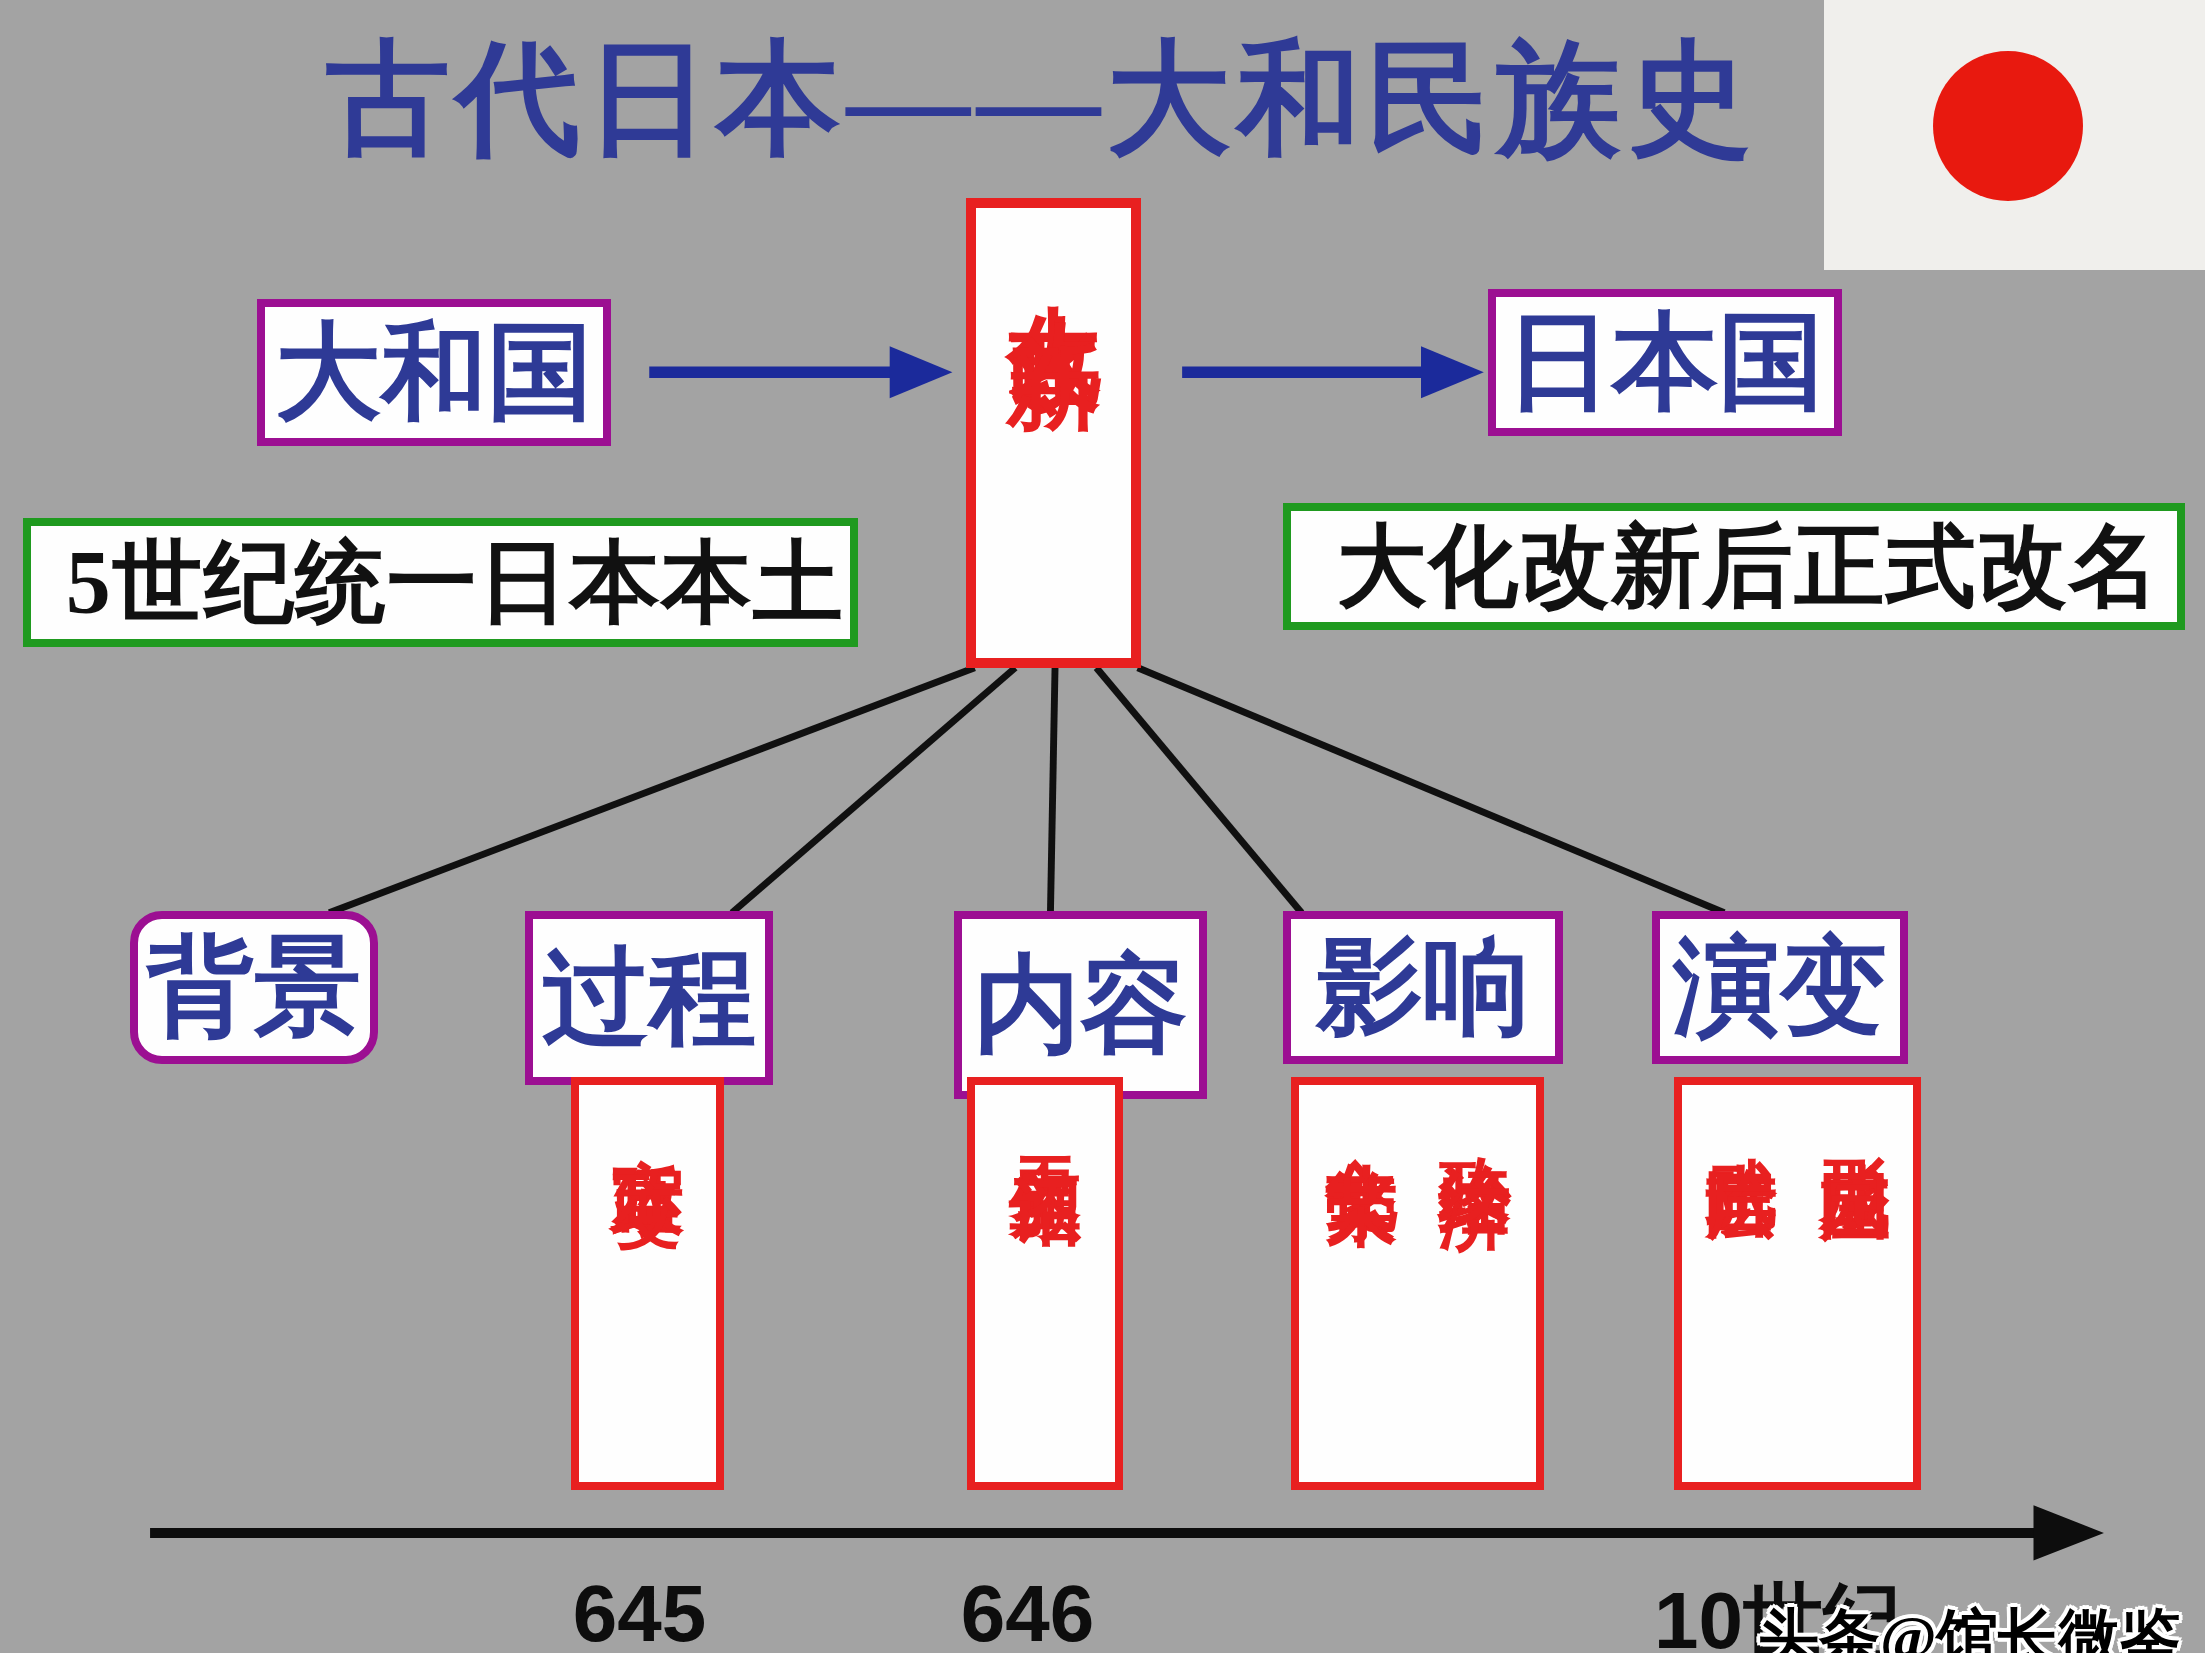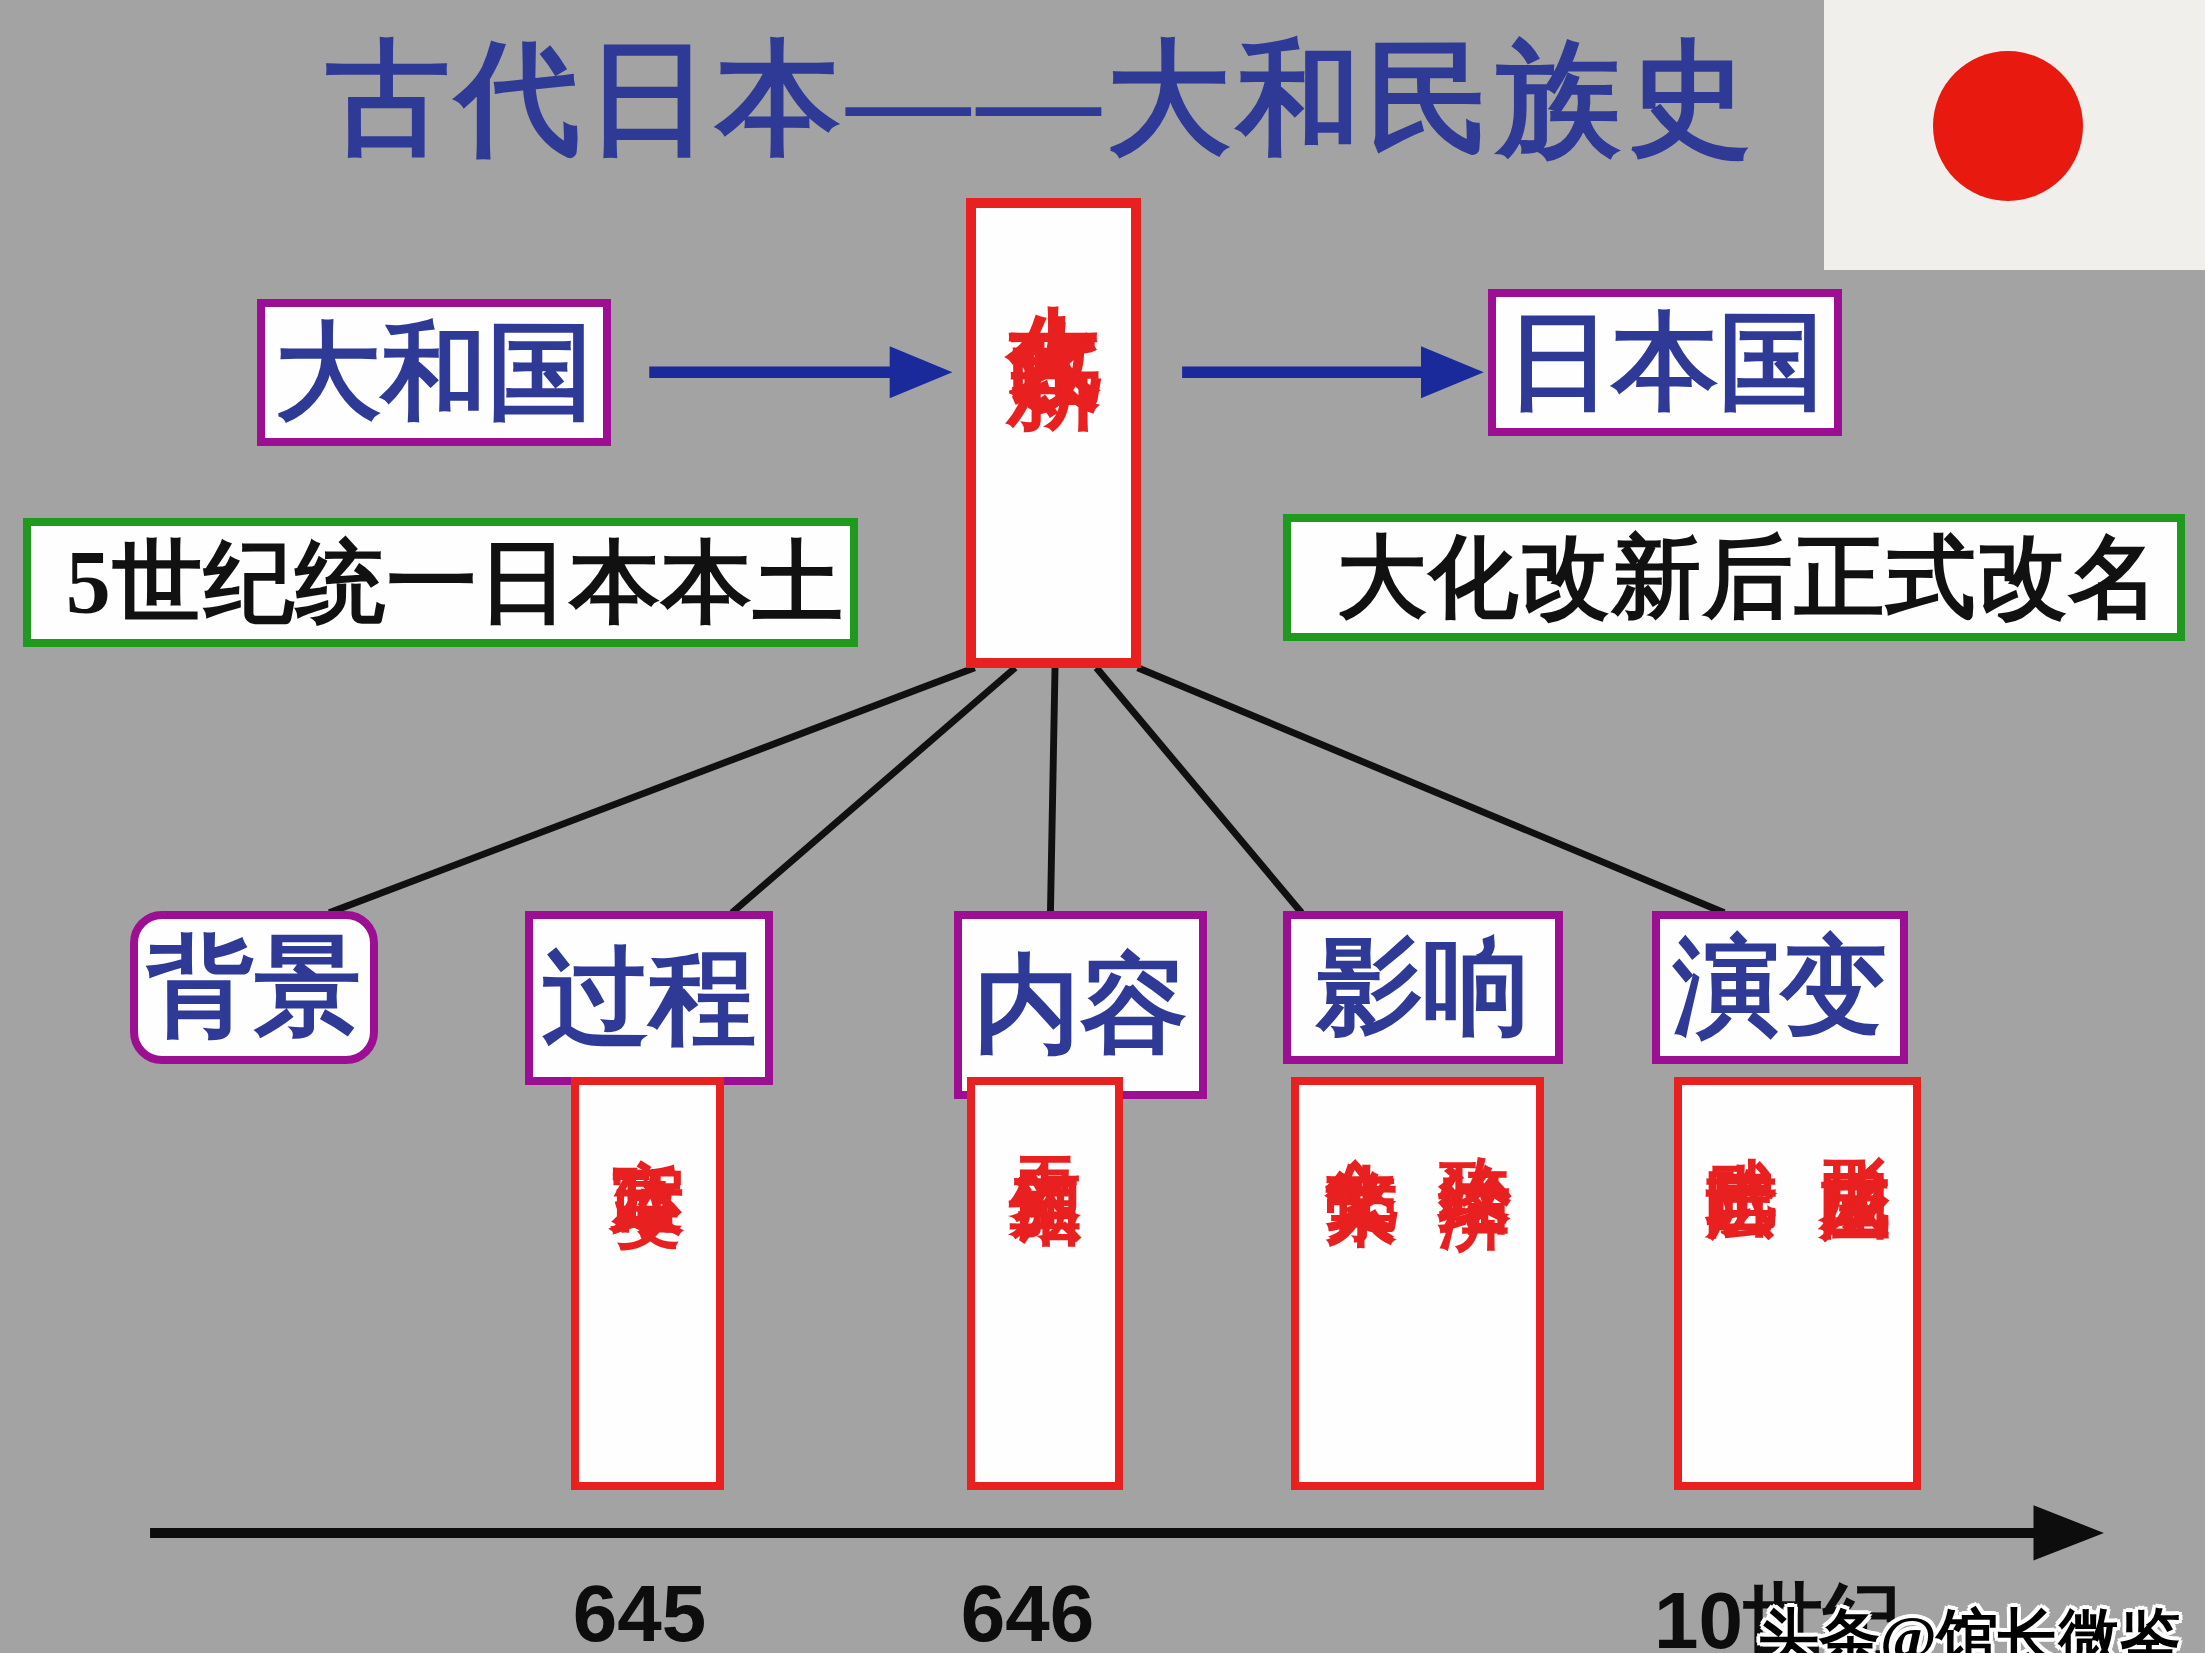--- a/index.html
+++ b/index.html
@@ -94,21 +94,21 @@
   </div>
 
   <div class="box purple" style="left:1488px;top:289px;width:354px;height:147px;">
     <span class="blue-label nation">日本国</span>
   </div>
 
   <div class="box greenb" style="left:23px;top:518px;width:835px;height:129px;">
     <span class="black-label note">5世纪统一日本本土</span>
   </div>
 
-  <div class="box greenb" style="left:1283px;top:514px;width:902px;height:127px;">
+  <div class="box greenb" style="left:1283px;top:503px;width:902px;height:127px;">
     <span class="black-label note">大化改新后正式改名</span>
   </div>
 
   <div class="box purple" style="left:130px;top:911px;width:248px;height:153px;border-radius:32px;">
     <span class="blue-label cat">背景</span>
   </div>
   <div class="box purple" style="left:525px;top:911px;width:248px;height:174px;">
     <span class="blue-label cat">过程</span>
   </div>
   <div class="box purple" style="left:910px;top:911px;width:253px;height:188px;margin-left:44px;">

